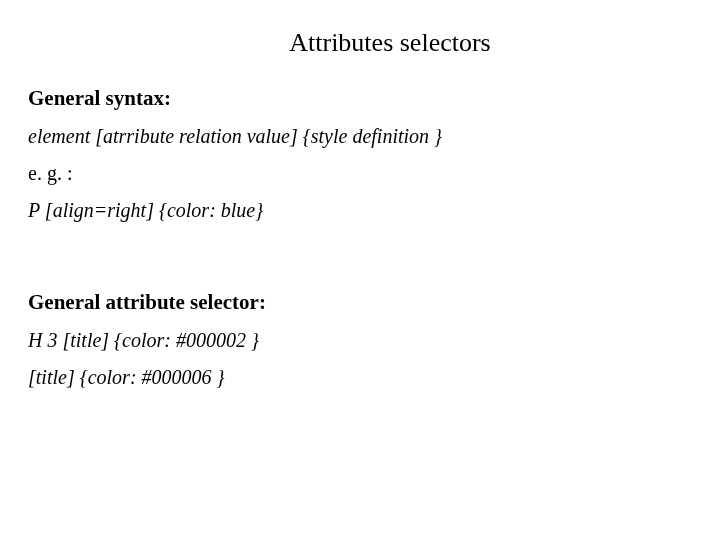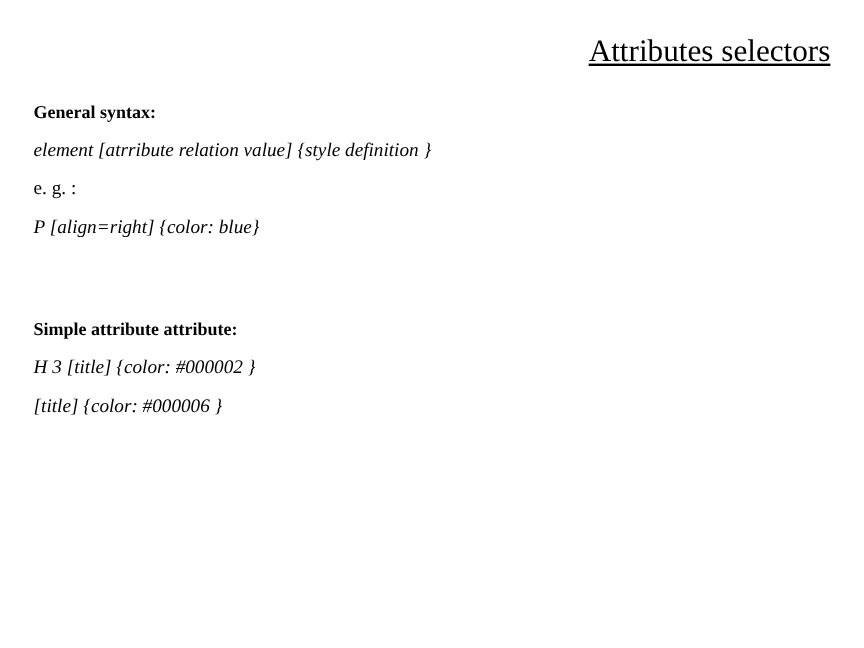--- a/index.html
+++ b/index.html
@@ -5,35 +5,34 @@
   * { margin: 0; padding: 0; box-sizing: border-box; }
   body {
     width: 720px;
     height: 540px;
     background: #ffffff;
     font-family: "Times New Roman", Times, serif;
     color: #000000;
     padding: 28px 28px 0 28px;
   }
   .title {
-    text-align: right;
+    text-align: center;
     font-size: 26px;
     font-weight: normal;
     margin-bottom: 22px;
     padding-left: 60px;
-    text-decoration: underline;
   }
   .section-label {
-    font-size: 15px;
+    font-size: 21px;
     font-weight: bold;
     margin-bottom: 14px;
     margin-top: 28px;
   }
   .line {
-    font-size: 16px;
+    font-size: 20px;
     margin-bottom: 14px;
   }
   .italic {
     font-style: italic;
   }
   .gap {
     height: 26px;
   }
 </style>
 </head>
@@ -41,15 +40,15 @@
 
 <div class="title">Attributes selectors</div>
 
 <div class="section-label">General syntax:</div>
 <div class="line italic">element [atrribute relation value] {style  definition }</div>
 <div class="line">e. g. :</div>
 <div class="line italic">P [align=right] {color: blue}</div>
 
 <div class="gap"></div>
 
-<div class="section-label">Simple attribute attribute:</div>
+<div class="section-label">General attribute selector:</div>
 <div class="line italic">H 3 [title] {color: #000002 }</div>
 <div class="line italic">[title] {color: #000006 }</div>
 
 </body></html>

